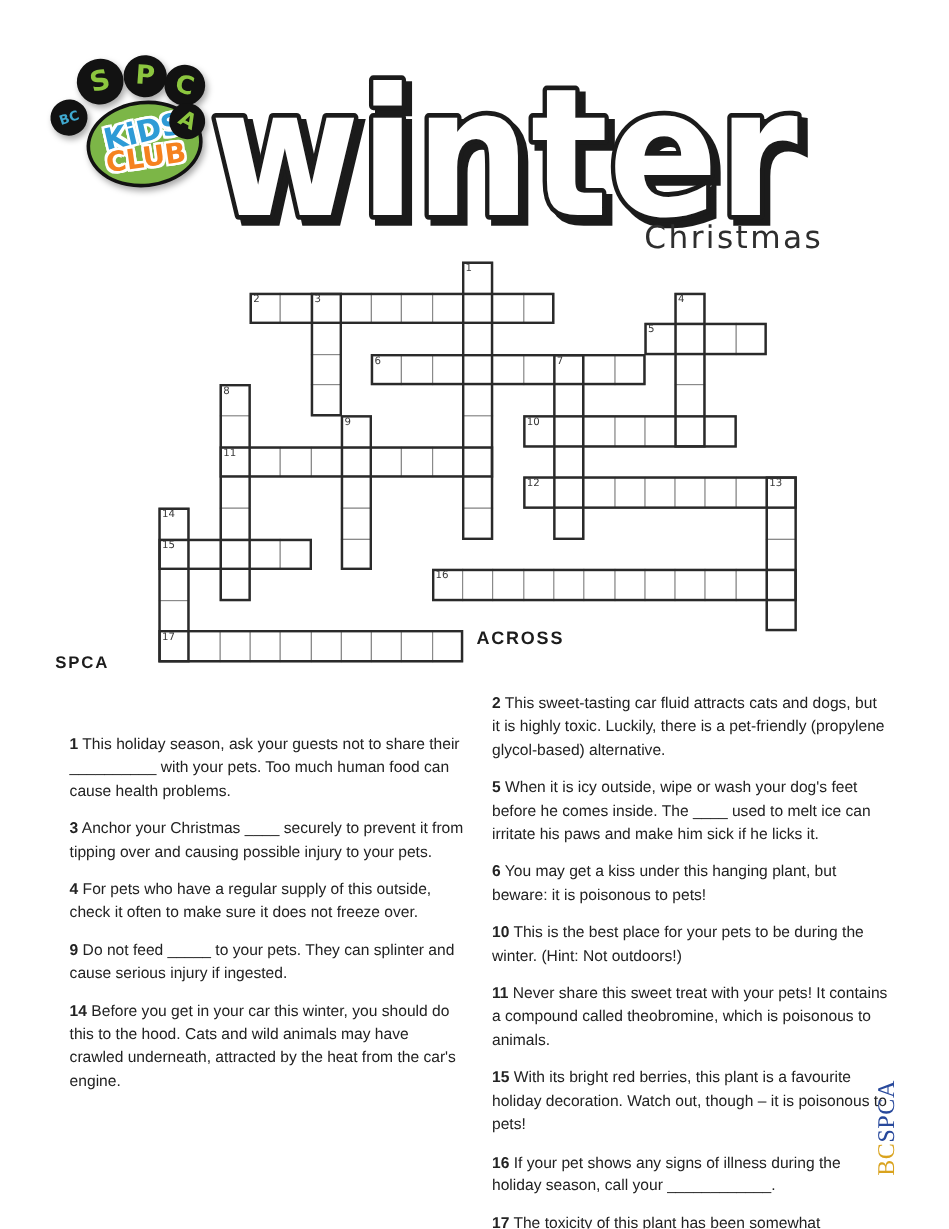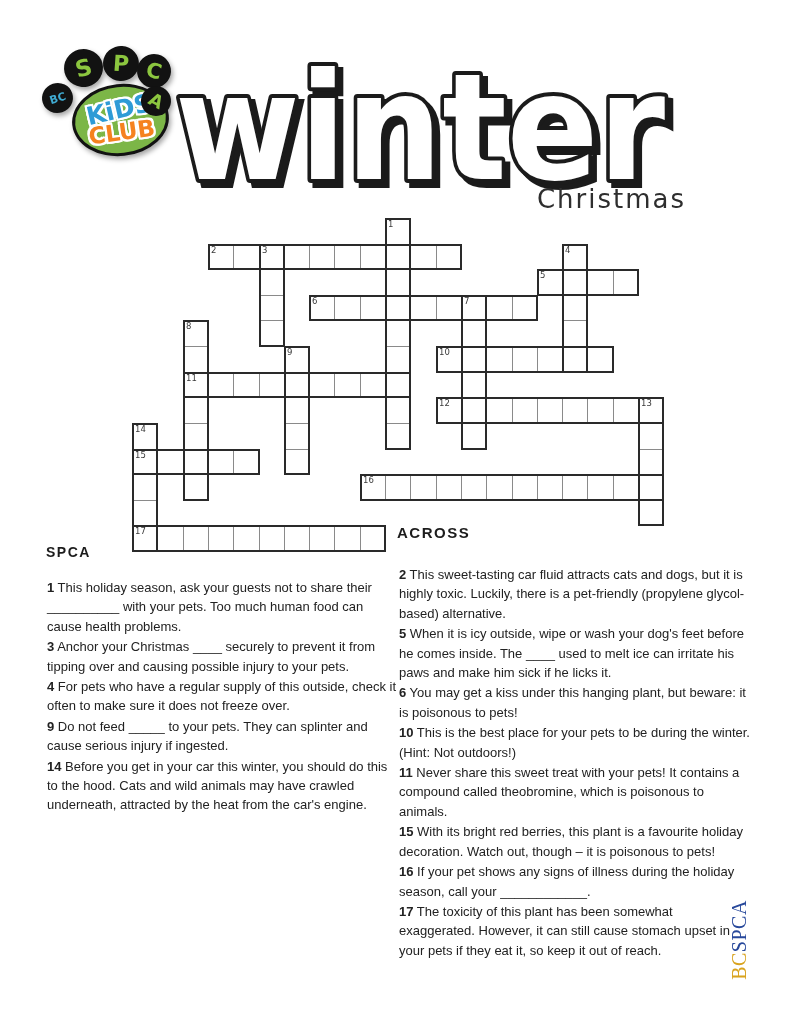--- a/index.html
+++ b/index.html
@@ -43,23 +43,23 @@
   .goutline { position:absolute; border:2px solid #2a2a2a; box-sizing:border-box; background:transparent; }
   .gnum { position:absolute; font-size:8.5px; color:#3a3a3a; font-family:"DejaVu Sans",sans-serif;
           line-height:1; z-index:3; }
 
   
   .down-label   { position:absolute; left:46px;  top:544px; font-size:14px; font-weight:bold;
                   letter-spacing:1.5px; color:#1c1c1c; }
   .across-label { position:absolute; left:397px; top:524px; font-size:15px; font-weight:bold;
                   letter-spacing:1.5px; color:#1c1c1c; }
   .clues { position:absolute; width:354px; font-size:13px; line-height:19.4px; color:#222; }
-  .clues p.clue { margin:1px; }
+  .clues p.clue { margin:12px; }
   .clue-num { font-weight:bold; }
-  #down-clues   { left:46px;  top:577px; }
+  #down-clues   { left:46px;  top:598px; }
   #across-clues { left:398px; top:564px; }
 
   
   .wm { position:absolute; left:699px; top:928px; width:80px; height:24px;
         transform:rotate(-90deg); font-family:"Liberation Serif",serif;
         font-size:20px; text-align:center; letter-spacing:0.5px; line-height:24px; }
   .wm-bc   { color:#D9A31E; }
   .wm-spca { color:#27489B; }
 </style>
 </head>

